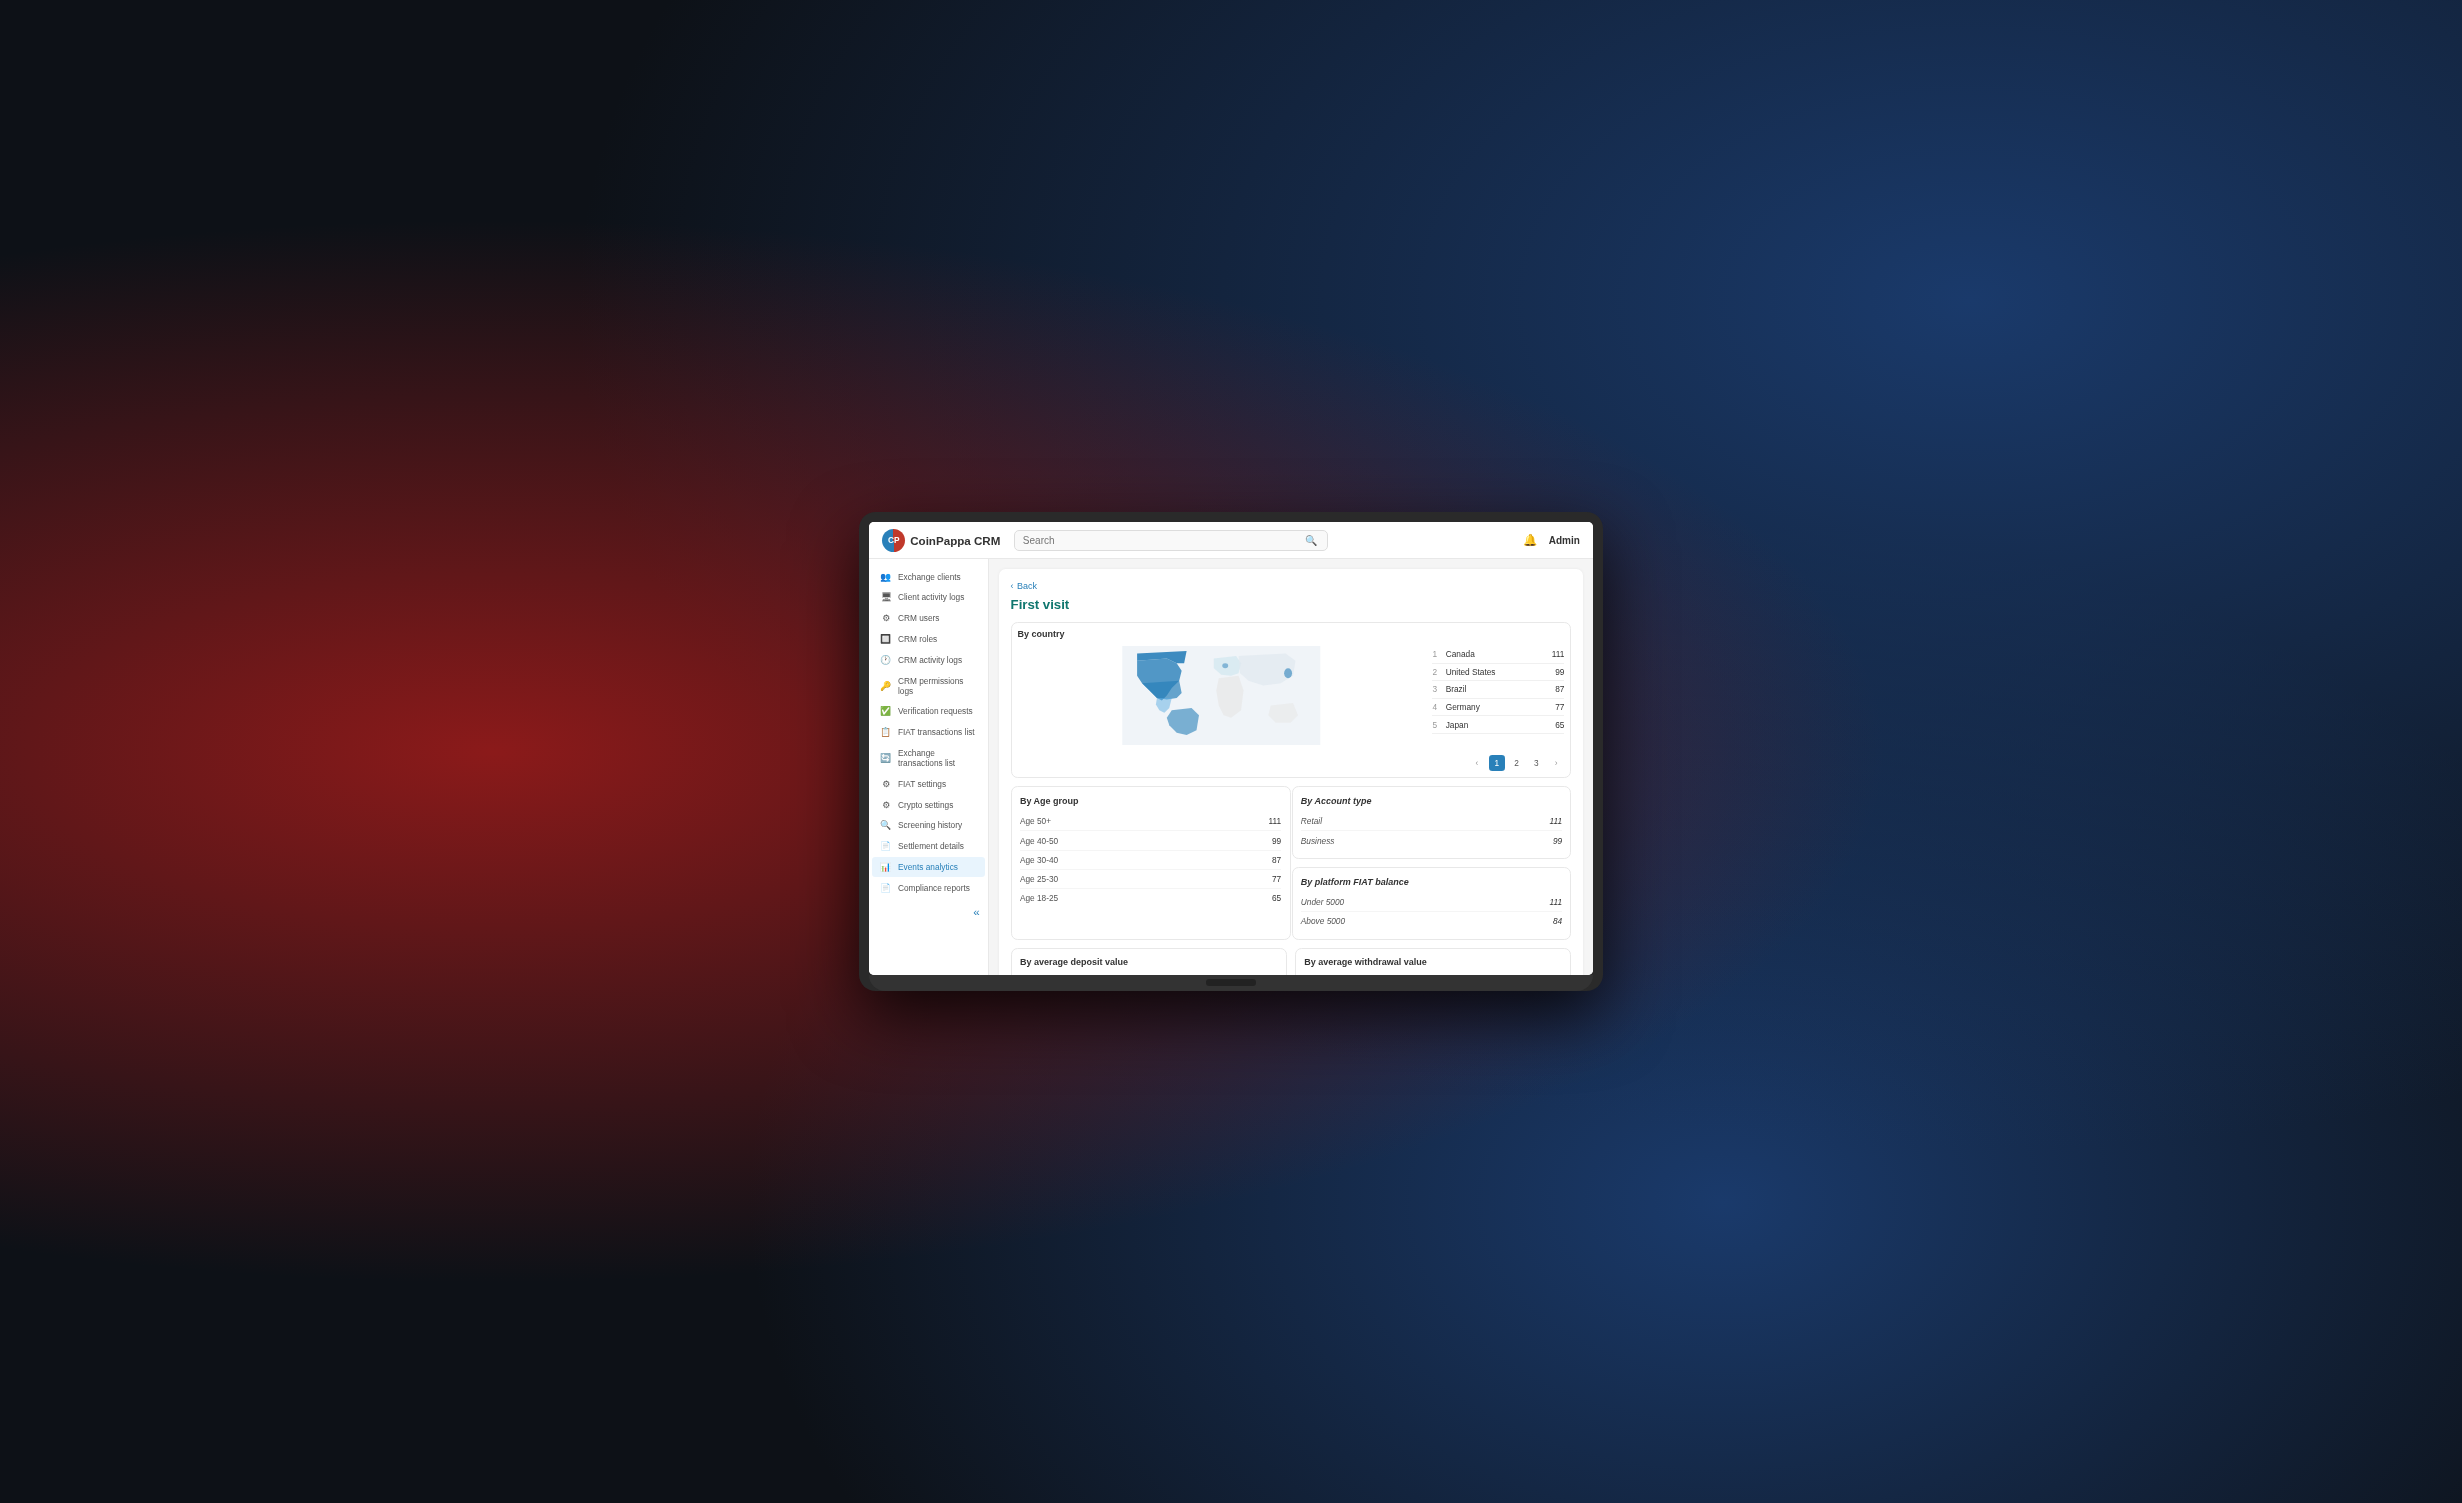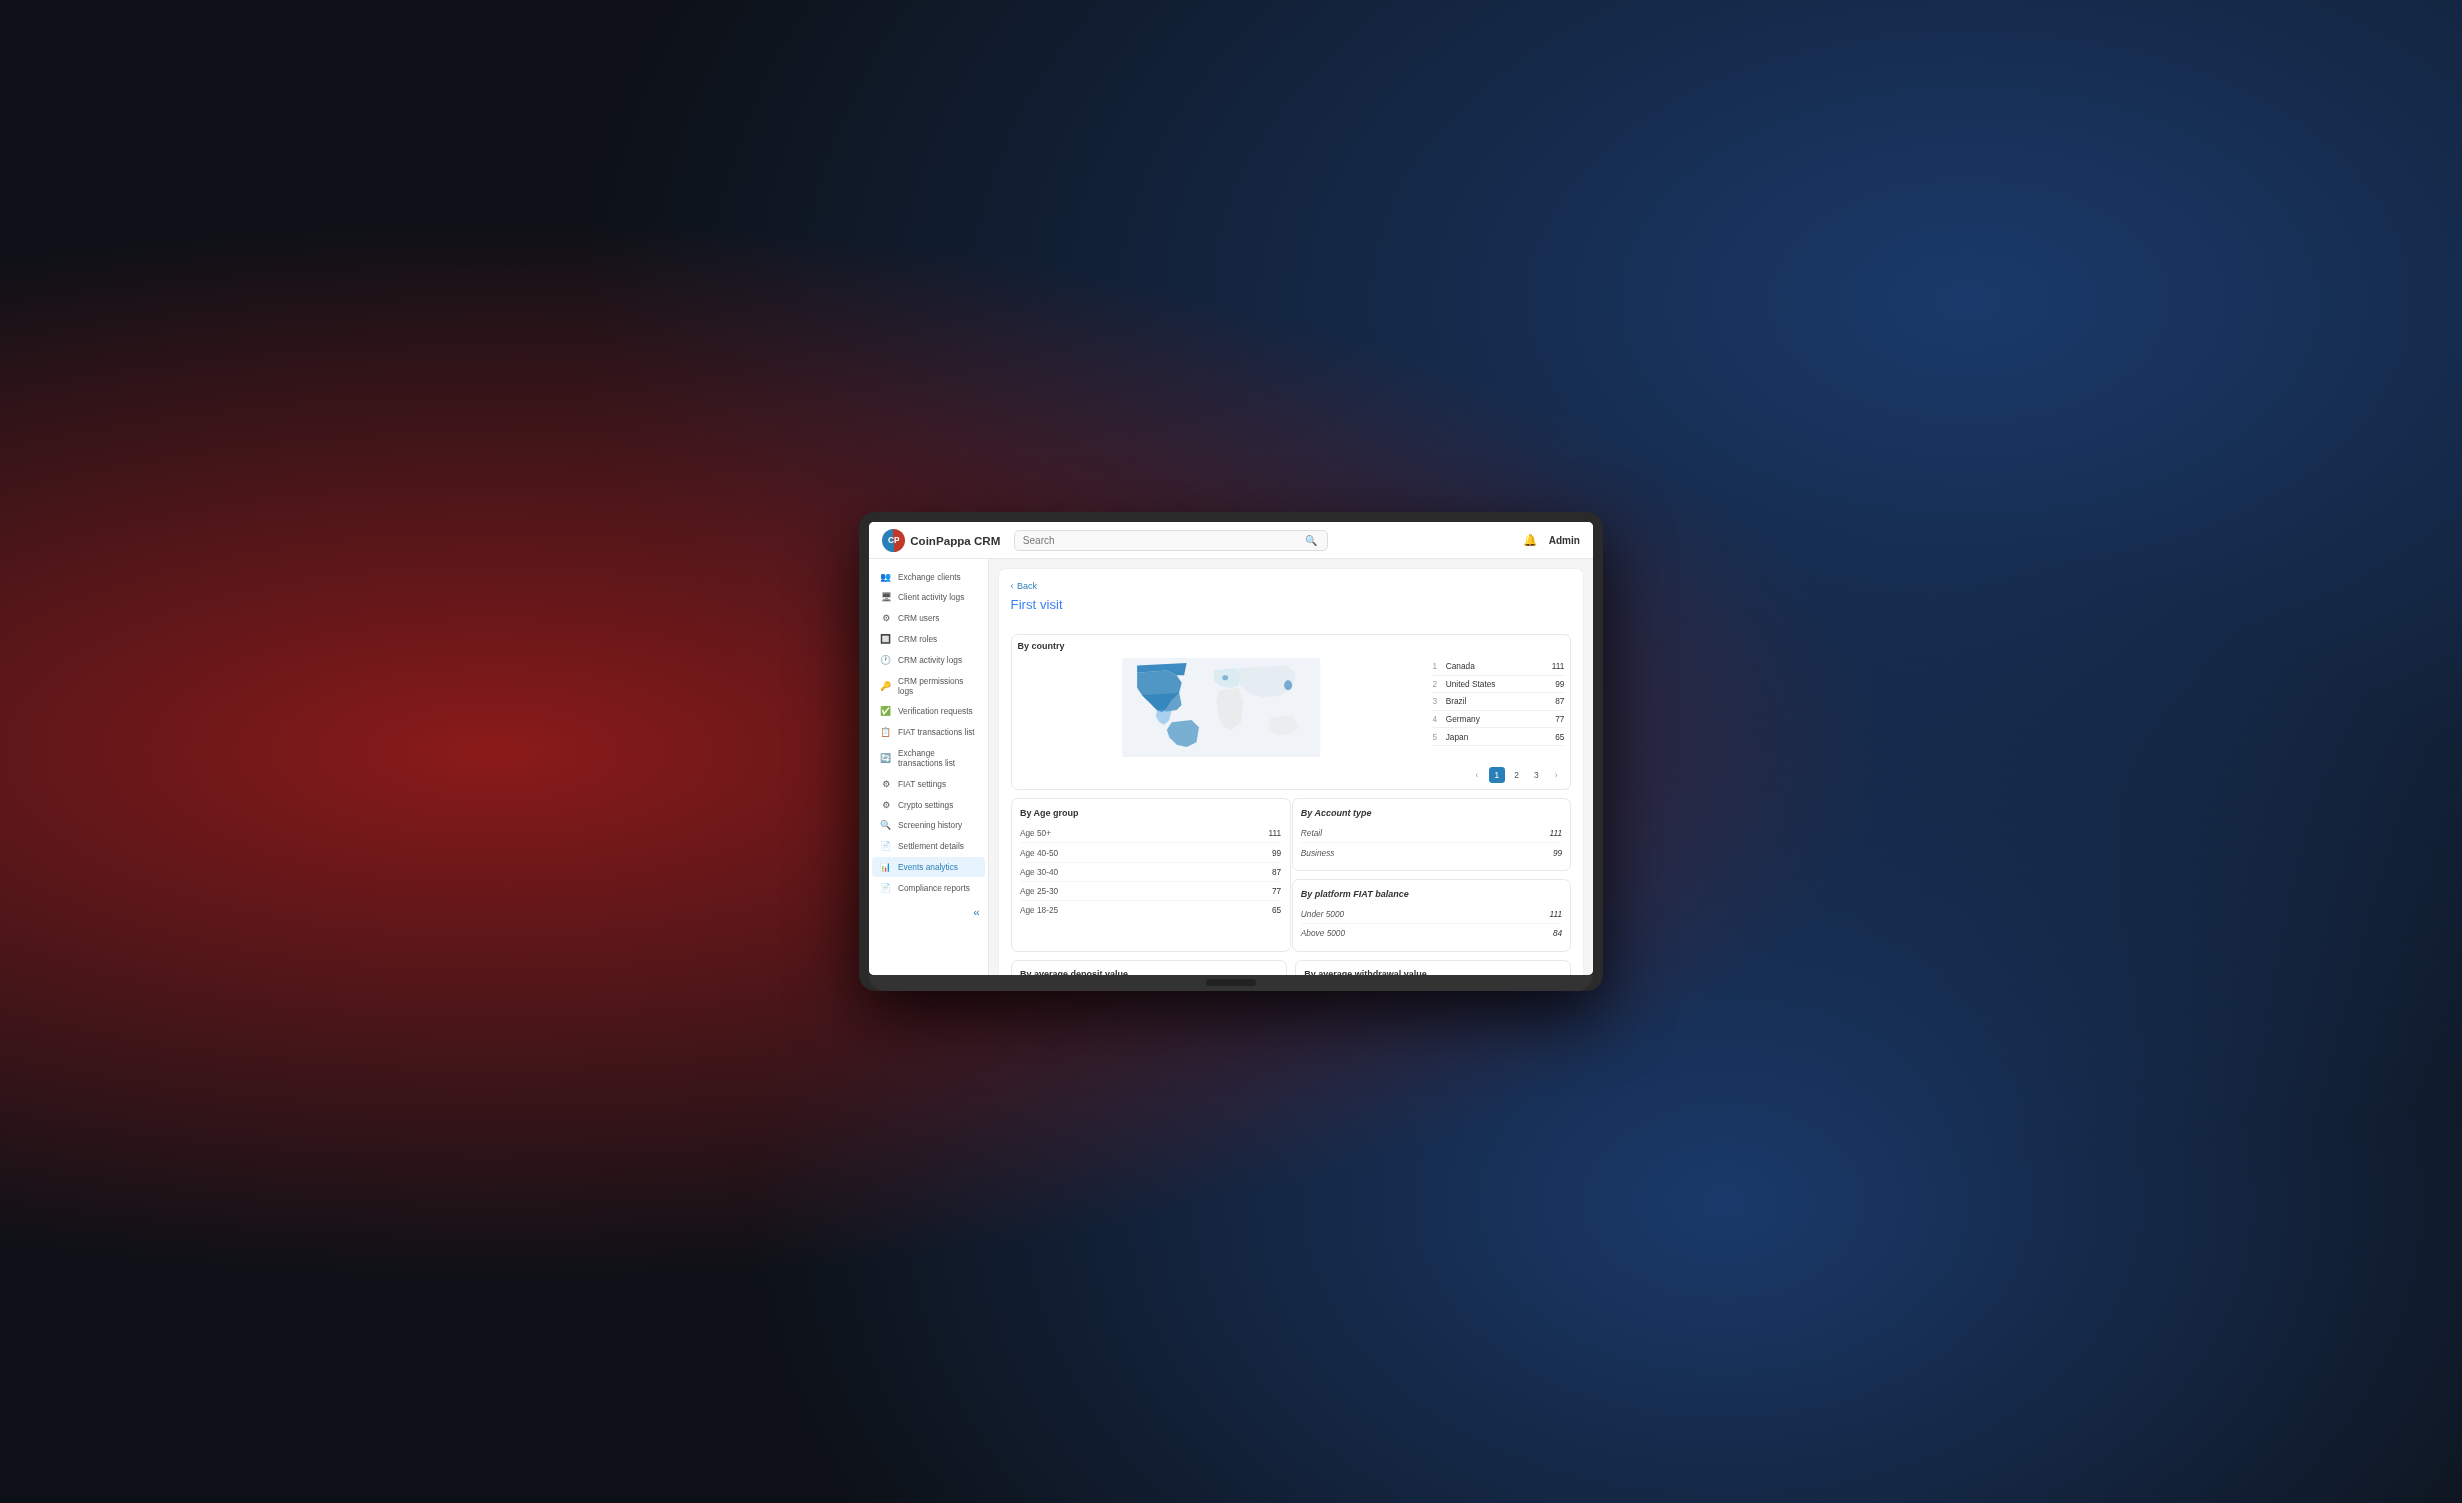--- a/index.html
+++ b/index.html
@@ -209,23 +209,23 @@
       align-items: center;
       gap: 3.3px;
       color: #2980b9;
       font-size: 9px;
       cursor: pointer;
       margin-bottom: 6.6px;
     }
 
     .page-title {
       font-size: 13.2px;
-      font-weight: 400;
-      color: #3b82f6;
-      margin-bottom: 22px;
+      font-weight: 700;
+      color: #0f766e;
+      margin-bottom: 10px;
     }
 
     .map-section {
       background: #fff;
       border: 0.8px solid #e8e8e8;
       border-radius: 6.6px;
       padding: 6px;
       flex: 1;
     }
 

